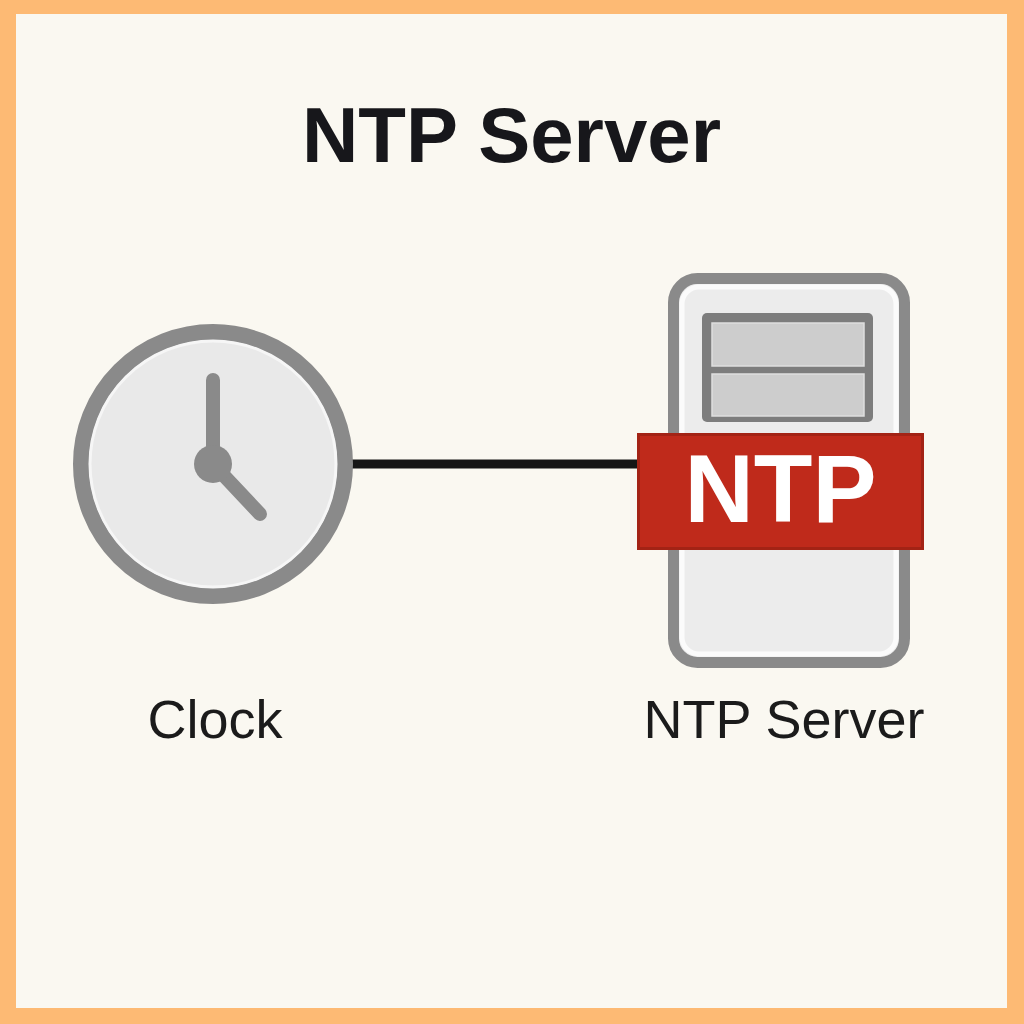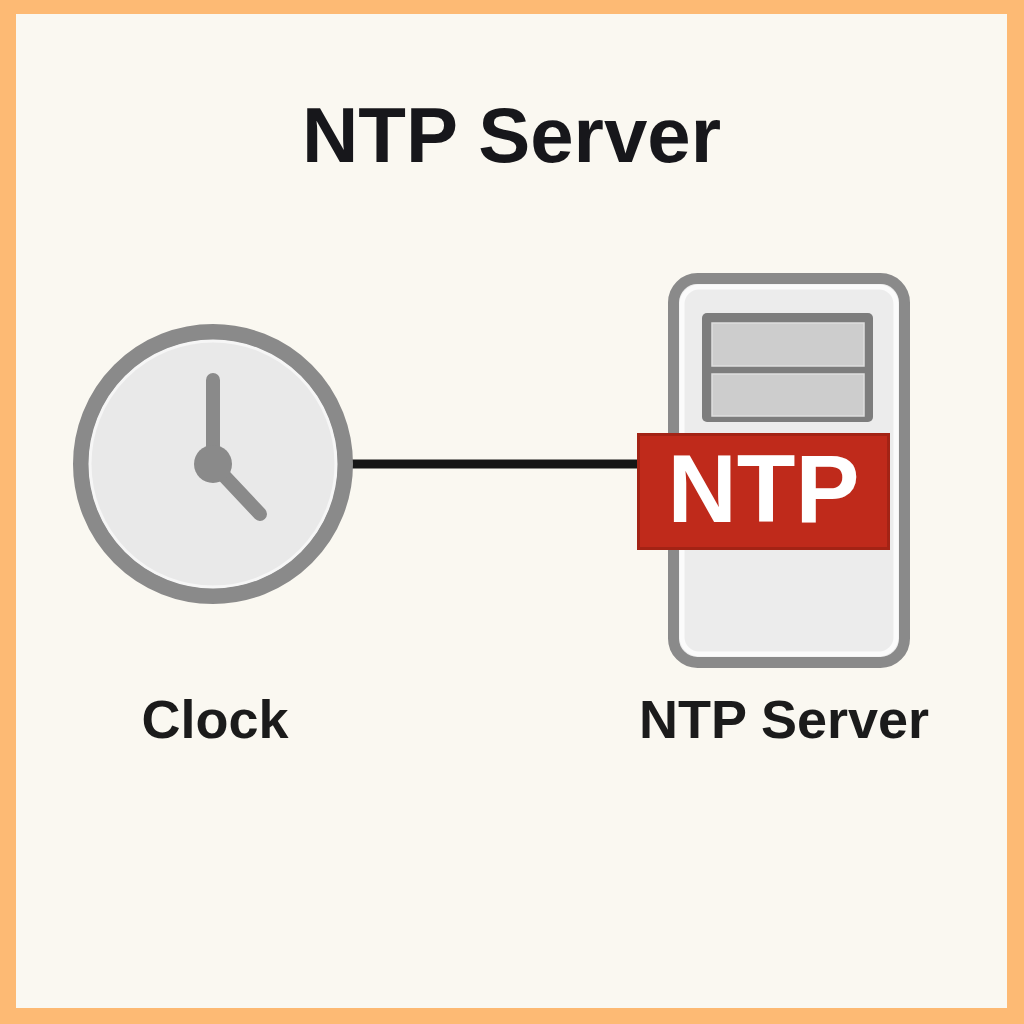--- a/index.html
+++ b/index.html
@@ -36,41 +36,41 @@
   }
   .diagram-svg {
     position: absolute;
     left: 0;
     top: 0;
   }
   .ntp-badge {
     position: absolute;
     left: 621px;   
     top: 419px;    
-    width: 253px;
+    width: 287px;
     height: 117px;
     box-sizing: border-box;
     background: #bf2a1b;
     border: 3px solid #a32315;
     display: flex;
     align-items: center;
     justify-content: center;
   }
   .ntp-badge-text {
     color: #ffffff;
     font-size: 96px;
     font-weight: bold;
     line-height: 1;
     padding-bottom: 6px;
   }
   .node-label {
     position: absolute;
     transform: translateX(-50%);
     font-size: 54px;
-    font-weight: bold;
+    font-weight: normal;
     color: #1b1b1b;
     white-space: nowrap;
     text-align: right;
   }
   .label-clock { left: 199px; top: 674px; }   
   .label-server { left: 768px; top: 674px; }  
 </style>
 </head>
 <body>
 

